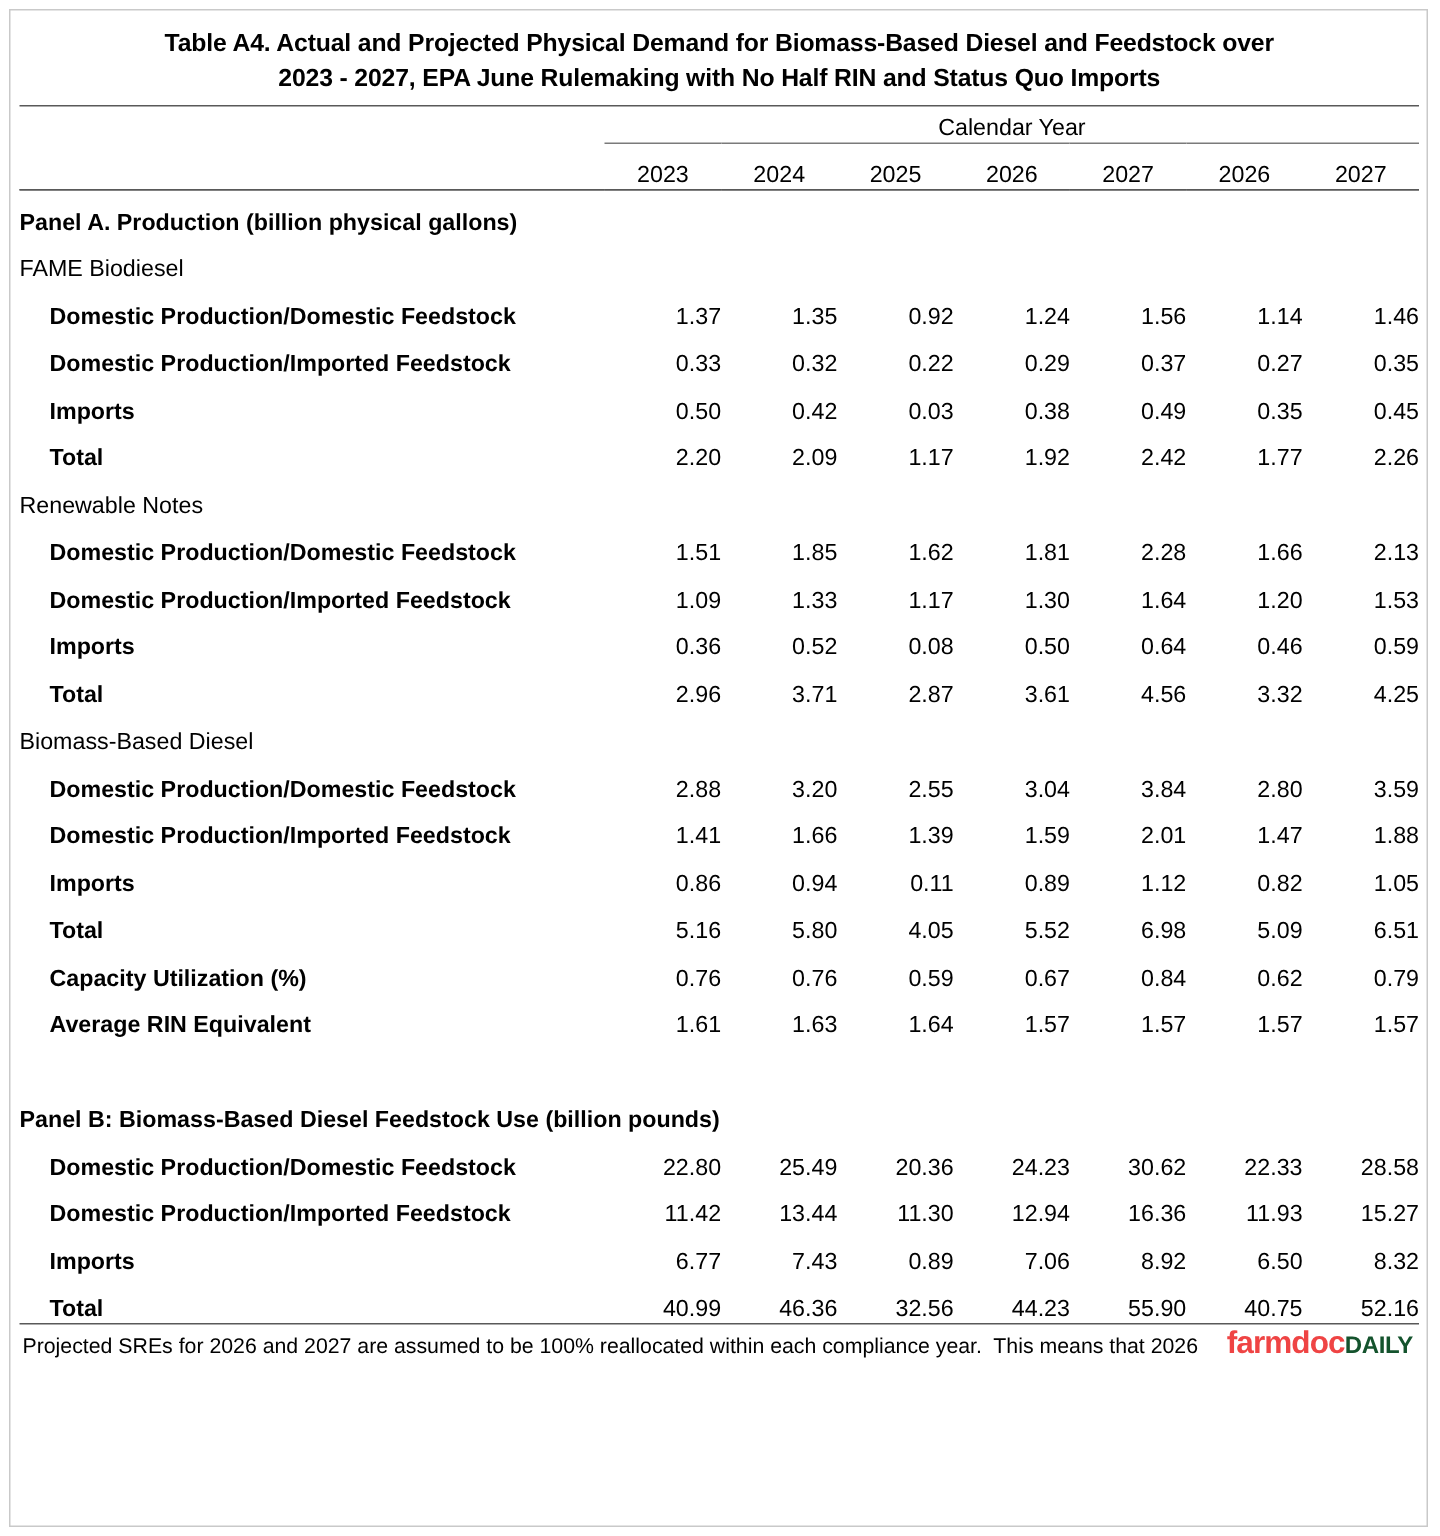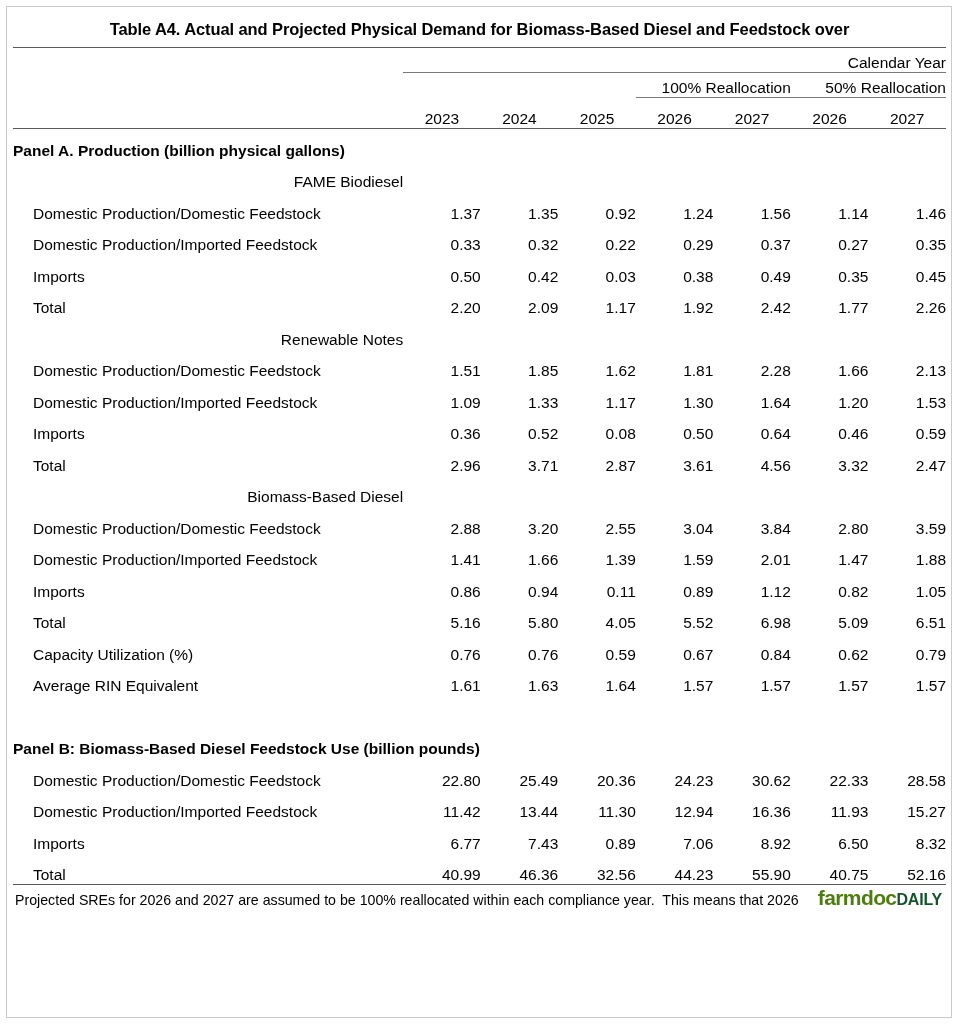--- a/index.html
+++ b/index.html
@@ -69,21 +69,21 @@
 
   table.tbl td, table.tbl th {
     padding: 0;
     margin: 0;
     vertical-align: bottom;
     font-weight: normal;
   }
 
   
   .hdr-spangroup {
-    text-align: right;
+    text-align: center;
     font-weight: bold;
     font-size: 15.5px;
     height: 24px;
     padding-bottom: 2px;
   }
   .hdr-span-rule {
     border-bottom: 1.3px solid #7a7a7a;
   }
   .hdr-year {
     text-align: center;
@@ -102,22 +102,22 @@
   tr.headrow { height: 31.5px; }
   tr.spacerrow { height: 31.5px; }
 
   td.label {
     text-align: left;
     font-size: 15.5px;
     white-space: nowrap;
     padding-bottom: 3px;
   }
   td.label.panel { font-weight: bold; padding-left: 0px; }
-  td.label.group { font-weight: normal; padding-left: 0px; text-align: right; }
-  td.label.item  { font-weight: normal; padding-left: 20px; }
+  td.label.group { font-weight: normal; padding-left: 0px; }
+  td.label.item  { font-weight: bold; padding-left: 20px; }
 
   td.val {
     text-align: right;
     font-size: 15.5px;
     padding-right: 9px;
     padding-bottom: 3px;
     white-space: nowrap;
   }
 
   
@@ -133,57 +133,52 @@
   .logo {
     position: absolute;
     right: 4px;
     bottom: 2px;
     font-size: 21px;
     font-weight: bold;
     letter-spacing: -0.6px;
     line-height: 1;
     white-space: nowrap;
   }
-  .logo .fd { color: #4d7c0f; margin-top: 44px; }
+  .logo .fd { color: #ef4444; margin-top: 44px; }
   .logo .dy { color: #14532d; font-size: 16px; letter-spacing: -0.2px; }
 </style>
 </head>
 <body>
 
 <div id="page">
   <div id="frame"></div>
   <div id="inner">
 
     <div class="title">
       <span class="line">Table A4. Actual and Projected Physical Demand for Biomass-Based Diesel and Feedstock over</span>
+      <span class="line">2023 - 2027, EPA June Rulemaking with No Half RIN and Status Quo Imports</span>
     </div>
 
     <div class="rule-full"></div>
 
     <table class="tbl">
       <colgroup>
         <col class="lbl">
           <col class="num">
           <col class="num">
           <col class="num">
         <col class="num">
           <col class="num">
           <col class="num">
           <col class="num">
       </colgroup>
       <thead>
         <tr>
           <td class="hdr-blank"></td>
           <td class="hdr-spangroup hdr-span-rule" colspan="7">Calendar Year</td>
-        </tr>
-        <tr>
-          <td class="hdr-blank"></td>
-          <td class="hdr-blank" colspan="3"></td>
-          <td class="hdr-spangroup hdr-span-rule" colspan="2">100% Reallocation</td>
-          <td class="hdr-spangroup hdr-span-rule" colspan="2">50% Reallocation</td>
         </tr>
         <tr class="row-line-bottom">
           <td class="hdr-year"></td>
           <td class="hdr-year">2023</td>
           <td class="hdr-year">2024</td>
           <td class="hdr-year">2025</td>
           <td class="hdr-year">2026</td>
           <td class="hdr-year">2027</td>
           <td class="hdr-year">2026</td>
           <td class="hdr-year">2027</td>
@@ -291,21 +286,21 @@
             <td class="val">0.59</td>
           </tr>
           <tr class="datarow">
             <td class="label item">Total</td>
             <td class="val">2.96</td>
             <td class="val">3.71</td>
             <td class="val">2.87</td>
             <td class="val">3.61</td>
             <td class="val">4.56</td>
             <td class="val">3.32</td>
-            <td class="val">2.47</td>
+            <td class="val">4.25</td>
           </tr>
           <tr class="headrow">
             <td class="label group">Biomass-Based Diesel</td>
             <td class="val"></td>
             <td class="val"></td>
             <td class="val"></td>
             <td class="val"></td>
             <td class="val"></td>
             <td class="val"></td>
             <td class="val"></td>

